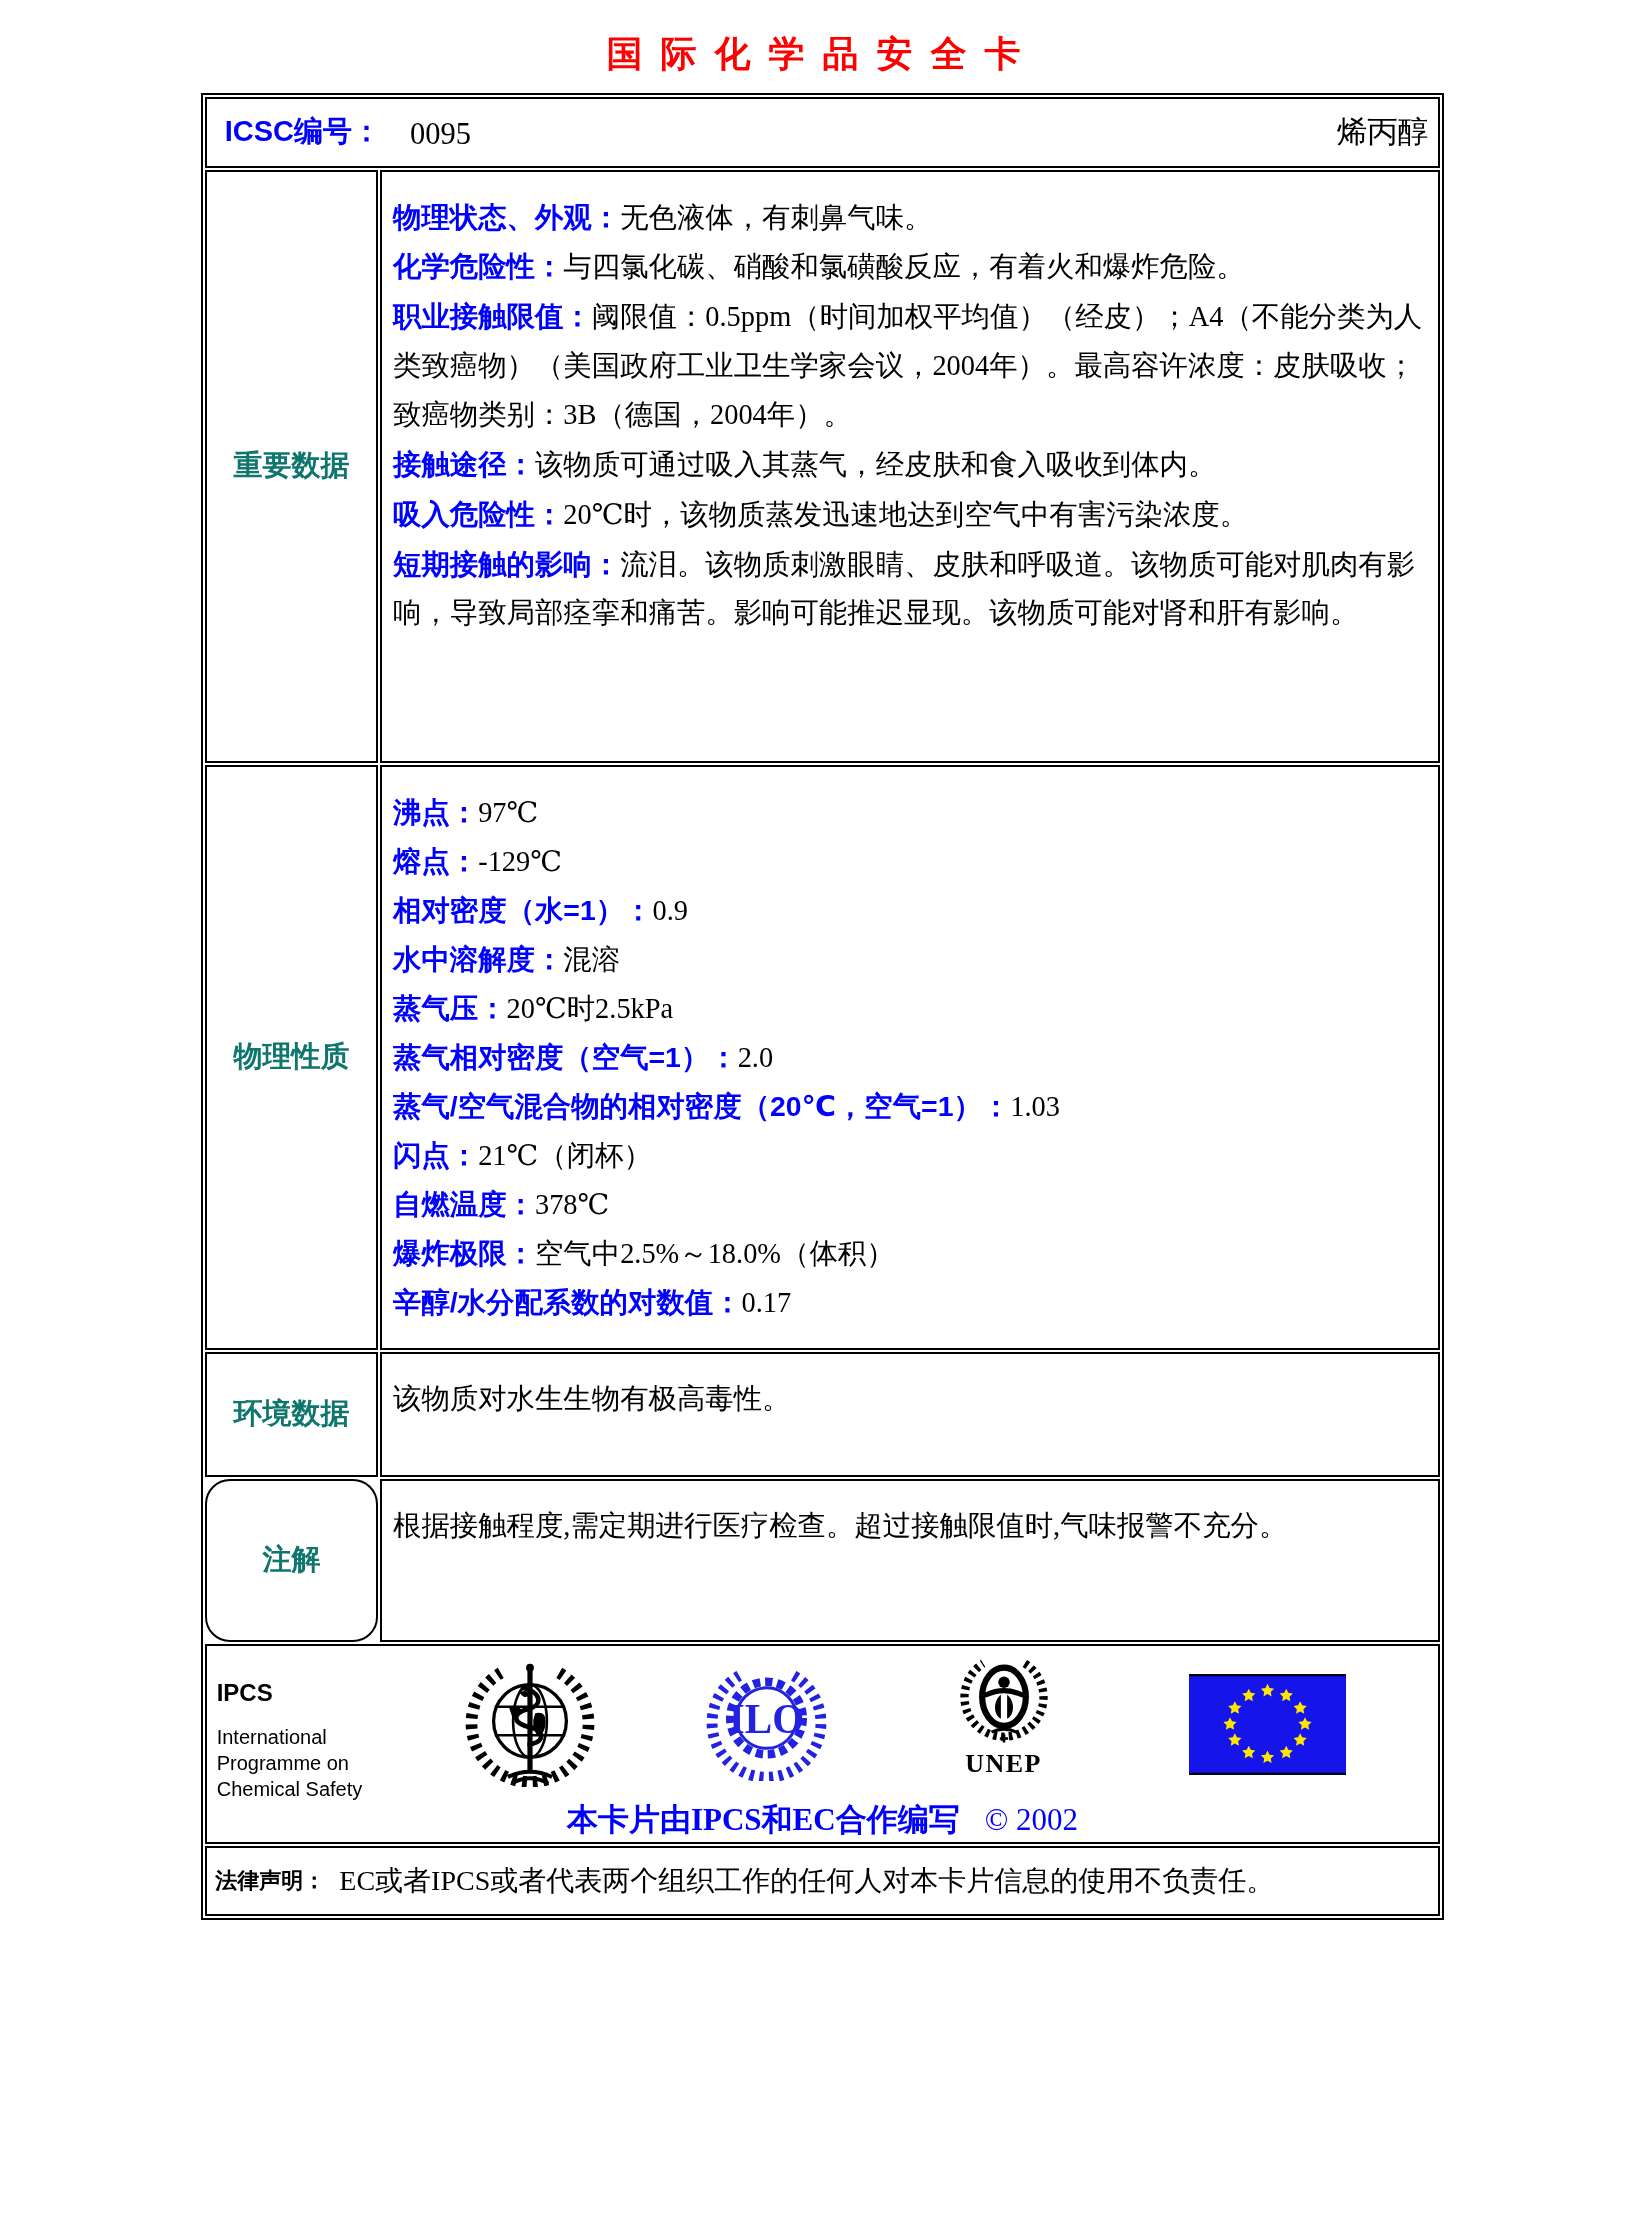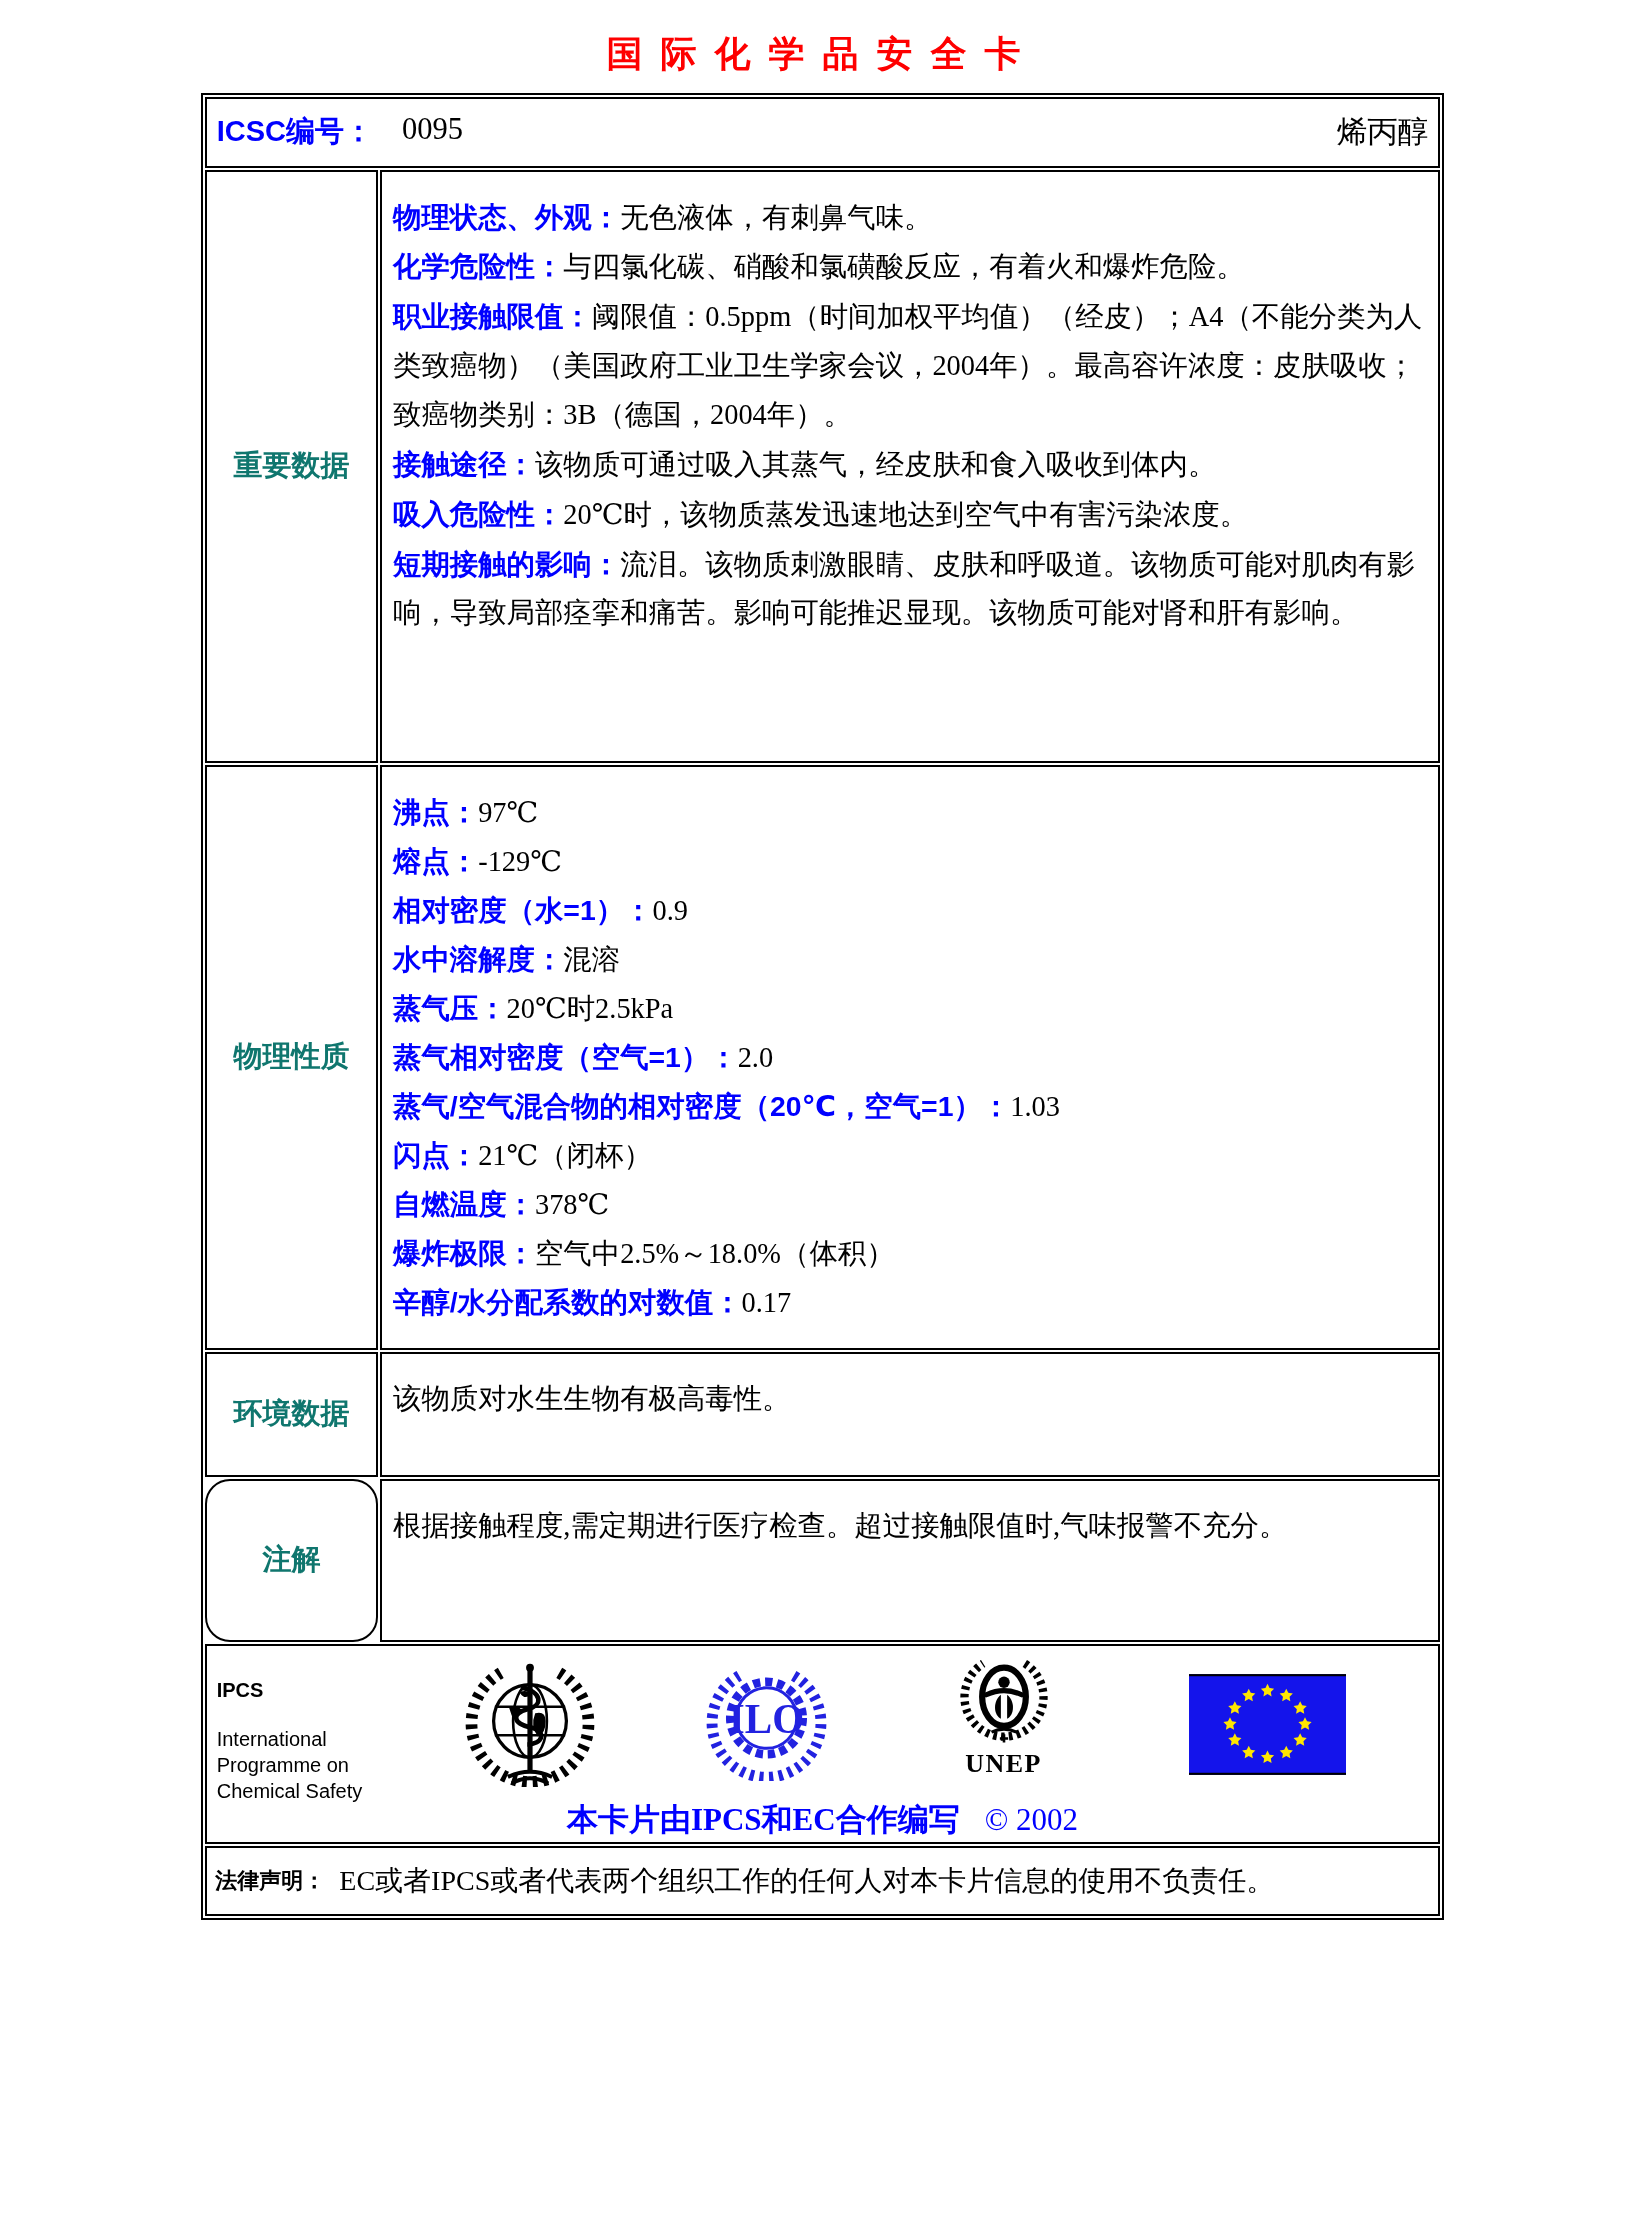--- a/index.html
+++ b/index.html
@@ -14,29 +14,29 @@
   td{border:2.1px solid #000;background:#fff;overflow:hidden;}
   td.lbl{text-align:center;vertical-align:middle;color:#0f766e;font-weight:bold;
          font-size:29px;font-family:"Liberation Sans","DejaVu Sans",sans-serif;}
   td.content{vertical-align:top;padding:21px 11px;font-size:28.4px;line-height:1.72;}
   .inline-lbl{color:#0000ff;font-weight:bold;
               font-family:"Liberation Sans","DejaVu Sans",sans-serif;}
   .item{display:block;}
   .prop{display:block;line-height:49px;}
   .hdr-flex{display:flex;justify-content:space-between;align-items:center;
             padding:0 9.7px;height:67px;font-size:30.5px;}
-  .hdr-left{display:flex;align-items:flex-start;}
+  .hdr-left{display:flex;align-items:flex-end;margin-left:8px;}
   .hdr-num{margin-left:29px;color:#000;}
   .hdr-name{color:#000000;}
   .hdr-lbl{color:#0000ff;font-weight:bold;font-size:29px;
            font-family:"Liberation Sans","DejaVu Sans",sans-serif;}
   .logos-cell{position:relative;height:194px;}
   .ipcs-block{position:absolute;left:9.7px;top:33px;
               font-family:"Liberation Sans","DejaVu Sans",sans-serif;}
-  .ipcs-title{font-size:20px;font-weight:bold;margin-bottom:24px;}
+  .ipcs-title{font-size:24px;font-weight:bold;margin-bottom:17px;}
   .ipcs-line{font-size:20px;line-height:1.3;}
   .who-logo{position:absolute;left:258px;top:9.7px;color:#000;}
   .ilo-logo{position:absolute;left:497px;top:14px;color:#2222e0;}
   .unep-logo{position:absolute;left:734px;top:9.7px;width:125px;text-align:center;color:#000;}
   .unep-text{font-size:26px;font-weight:bold;letter-spacing:1.4px;margin-top:0;
              font-family:"Liberation Serif","DejaVu Serif",serif;}
   .eu-flag{position:absolute;left:982px;top:28px;}
   .caption-row{position:absolute;left:0;right:0;top:153px;text-align:center;
                color:#0000ff;font-weight:bold;font-size:31px;}
   .caption-copy{margin-left:25px;font-weight:normal;}

